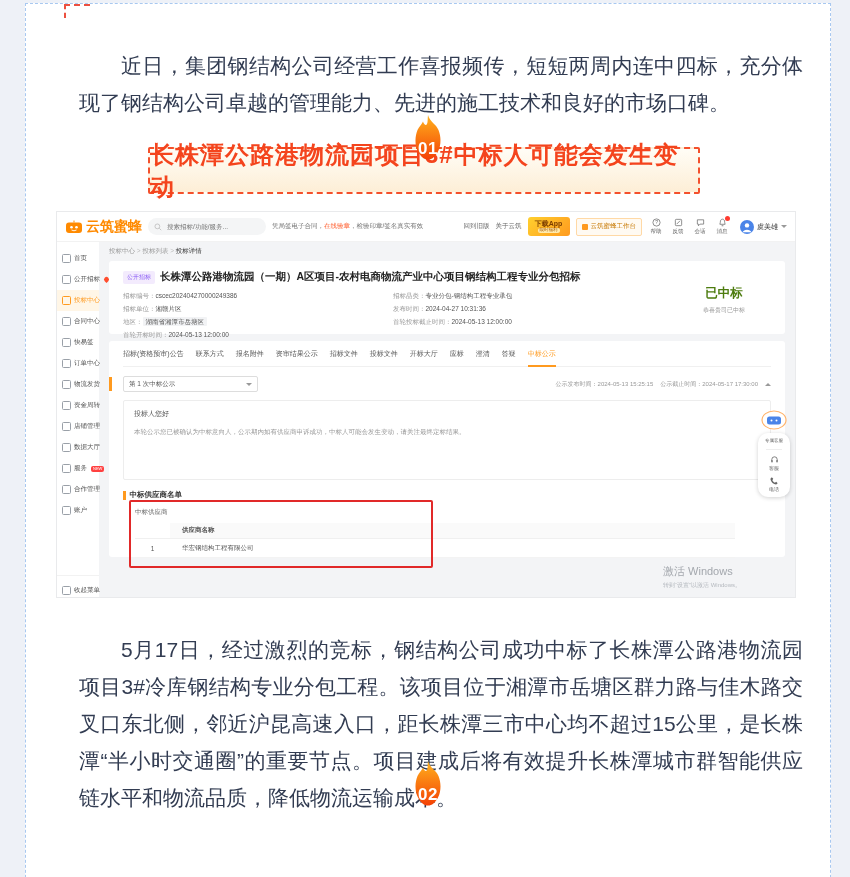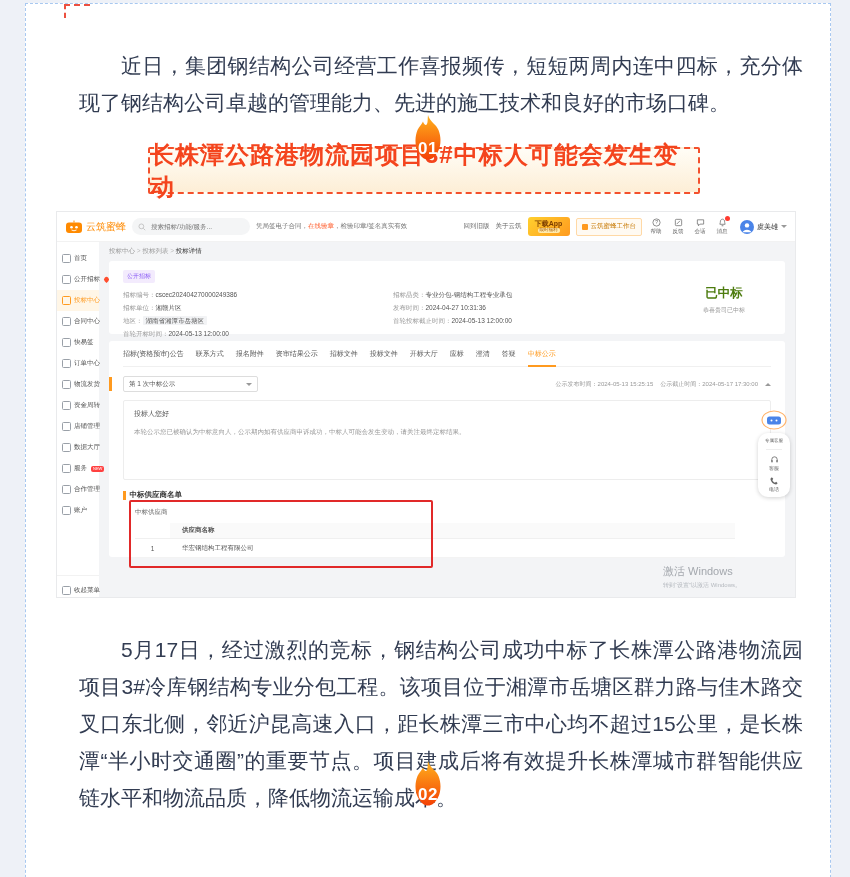--- a/index.html
+++ b/index.html
@@ -47,21 +47,21 @@
   #app{
     position:absolute;left:30px;top:207px;width:740px;height:387px;
     background:#f3f4f6;border:1px solid #e9eaec;box-sizing:border-box;
     overflow:hidden;
   }
   .navbar{
     height:30px;background:#fff;display:flex;align-items:center;
     padding:0 8px;gap:6px;border-bottom:1px solid #f2f2f2;box-sizing:border-box;
   }
   .brand{display:flex;align-items:center;gap:3px;}
-  .brand-name{color:#ff8a00;font-weight:normal;font-size:10px;white-space:nowrap;}
+  .brand-name{color:#ff8a00;font-weight:bold;font-size:14px;white-space:nowrap;}
   .search{
     width:118px;height:17px;background:#f4f5f6;border-radius:9px;
     display:flex;align-items:center;gap:3px;padding:0 6px;box-sizing:border-box;
   }
   .search input{
     border:none;background:transparent;outline:none;width:90px;
     font-size:6.5px;color:#999;font-family:"Liberation Sans",sans-serif;
   }
   .promo{font-size:6.5px;color:#777;white-space:nowrap;}
   .promo .hl{color:#ff5e2e;}
@@ -357,20 +357,21 @@
       </div>
 
       <div class="content">
         <div class="crumb">
           <span>投标中心</span><span>投标列表</span><span class="cur">投标详情</span>
         </div>
 
         <div class="card1">
           <div class="bid-title">
             <span class="tag">公开招标</span>
+            <h1>长株潭公路港物流园（一期）A区项目-农村电商物流产业中心项目钢结构工程专业分包招标</h1>
           </div>
           <div class="info">
             <div class="info-col c1">
               <div><span class="f-label">招标编号：</span><span class="f-value">cscec202404270000249386</span></div>
               <div><span class="f-label">招标单位：</span><span class="f-value">湘赣片区</span></div>
               <div><span class="f-label">地区：</span><span class="f-value area-badge">湖南省湘潭市岳塘区</span></div>
               <div><span class="f-label">首轮开标时间：</span><span class="f-value">2024-05-13 12:00:00</span></div>
             </div>
             <div class="info-col">
               <div><span class="f-label">招标品类：</span><span class="f-value">专业分包-钢结构工程专业承包</span></div>

